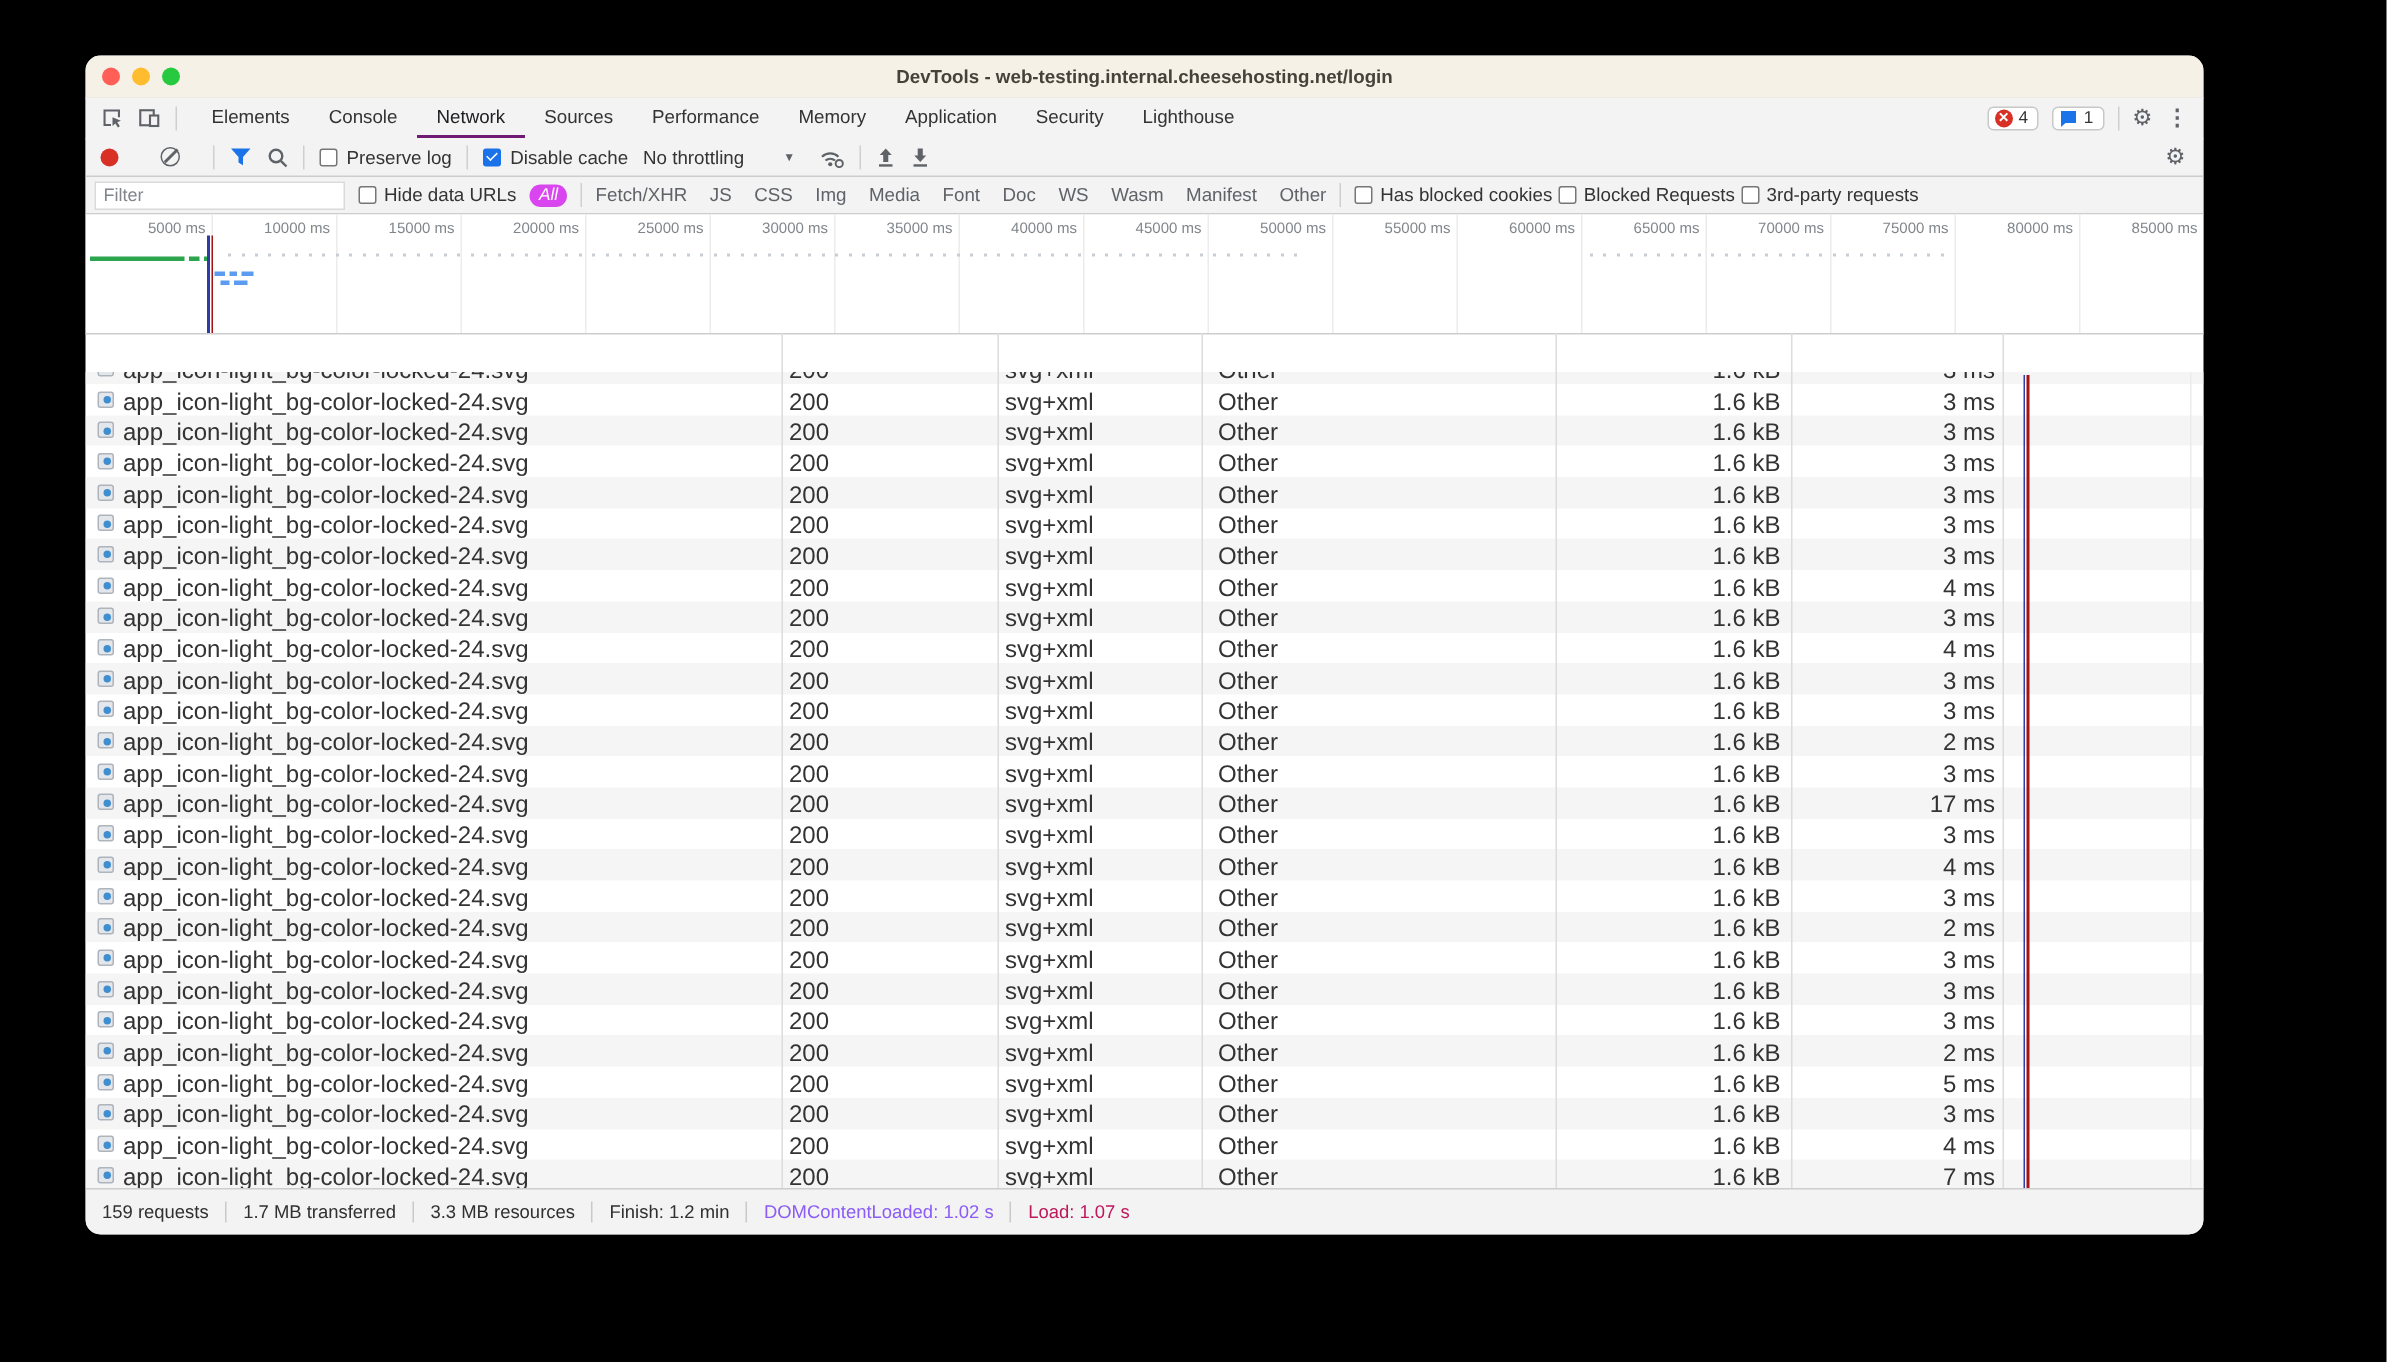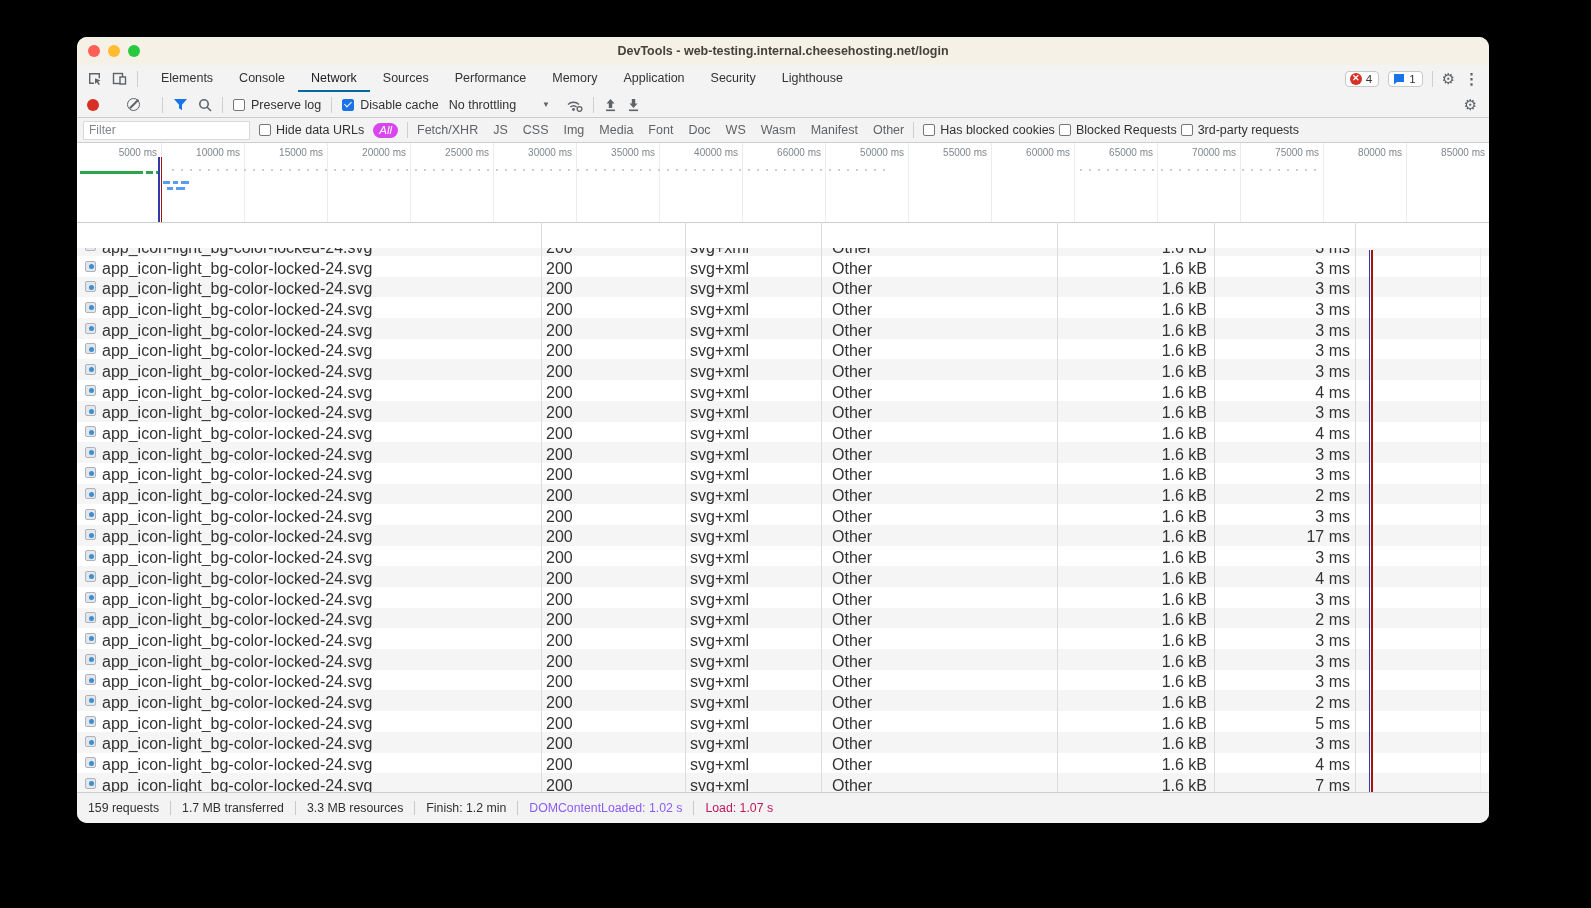--- a/index.html
+++ b/index.html
@@ -1,36 +1,36 @@
 <!DOCTYPE html>
 <html><head>
 <meta charset="utf-8">
 <style>
   html,body{margin:0;padding:0;}
   body{width:1591px;height:908px;background:#000;position:relative;overflow:hidden;
        font-family:"Liberation Sans",sans-serif;-webkit-font-smoothing:antialiased;}
   .window{position:absolute;left:57px;top:37px;width:1412px;height:786px;background:#fff;
-          border-radius:10px;overflow:hidden;box-shadow:0 10px 40px rgba(0,0,0,.6);margin-left:20px;}
+          border-radius:10px;overflow:hidden;box-shadow:0 10px 40px rgba(0,0,0,.6);}
 
   
   .titlebar{position:absolute;left:0;top:0;width:100%;height:28px;background:#f6f1e7;
             border-bottom:1px solid #d8d2c6;display:flex;align-items:center;justify-content:center;}
   .traffic{position:absolute;left:11px;top:8px;display:flex;gap:8px;}
   .light{width:12px;height:12px;border-radius:50%;}
   .light.red{background:#ff5f57;}.light.yellow{background:#febc2e;}.light.green{background:#27c93f;}
   .title-text{font-size:12.5px;font-weight:bold;color:#46423a;}
 
   
   .tabbar{position:absolute;left:0;top:28px;width:100%;height:27px;background:#f3f3f3;
           border-bottom:1px solid #cdcdcd;display:flex;align-items:center;}
   .tb-icons{display:flex;align-items:center;gap:10px;padding:0 10px;}
   .vsep{width:1px;height:16px;background:#cfcfcf;}
   .tab{height:26px;display:flex;align-items:center;padding:0 13px;font-size:12.5px;color:#333;
        border-bottom:2px solid transparent;box-sizing:border-box;cursor:default;}
-  .tab.active{border-bottom:2px solid #0369a1;color:#202124;}
+  .tab.active{border-bottom:2px solid #701a75;color:#202124;}
   .tab-right{margin-left:auto;display:flex;align-items:center;gap:9px;padding-right:10px;}
   .badge{display:flex;align-items:center;gap:4px;border:1px solid #c8c8c8;border-radius:4px;
          padding:1px 6px 1px 4px;font-size:11.5px;color:#333;background:#fff;}
   .err-circle{width:12px;height:12px;border-radius:50%;background:#d93025;color:#fff;font-size:9px;
               display:flex;align-items:center;justify-content:center;font-weight:bold;line-height:1;}
   .gear{font-size:15px;color:#5f6368;line-height:1;}
   .kebab{font-size:15px;color:#5f6368;line-height:1;font-weight:bold;}
 
   
   .toolbar{position:absolute;left:0;top:55px;width:100%;height:26px;background:#f3f3f3;
@@ -305,21 +305,21 @@
         <div class="ov-label" style="left: 329px;">20000 ms</div>
         <div class="ov-grid" style="left: 416px;"></div>
         <div class="ov-label" style="left: 412px;">25000 ms</div>
         <div class="ov-grid" style="left: 499px;"></div>
         <div class="ov-label" style="left: 495px;">30000 ms</div>
         <div class="ov-grid" style="left: 582px;"></div>
         <div class="ov-label" style="left: 578px;">35000 ms</div>
         <div class="ov-grid" style="left: 665px;"></div>
         <div class="ov-label" style="left: 661px;">40000 ms</div>
         <div class="ov-grid" style="left: 748px;"></div>
-        <div class="ov-label" style="left: 744px;">66000 ms</div>
+        <div class="ov-label" style="left: 744px;">45000 ms</div>
         <div class="ov-grid" style="left: 831px;"></div>
         <div class="ov-label" style="left: 827px;">50000 ms</div>
         <div class="ov-grid" style="left: 914px;"></div>
         <div class="ov-label" style="left: 910px;">55000 ms</div>
         <div class="ov-grid" style="left: 997px;"></div>
         <div class="ov-label" style="left: 993px;">60000 ms</div>
         <div class="ov-grid" style="left: 1080px;"></div>
         <div class="ov-label" style="left: 1076px;">65000 ms</div>
         <div class="ov-grid" style="left: 1163px;"></div>
         <div class="ov-label" style="left: 1159px;">70000 ms</div>

